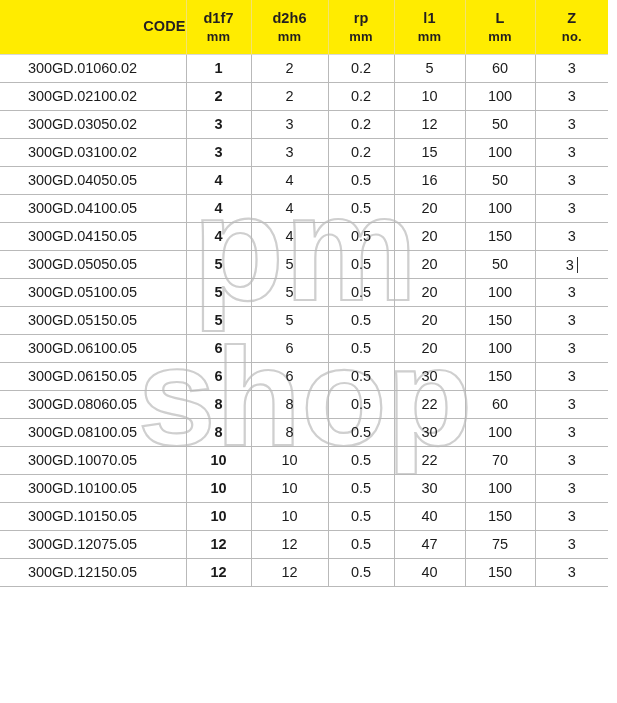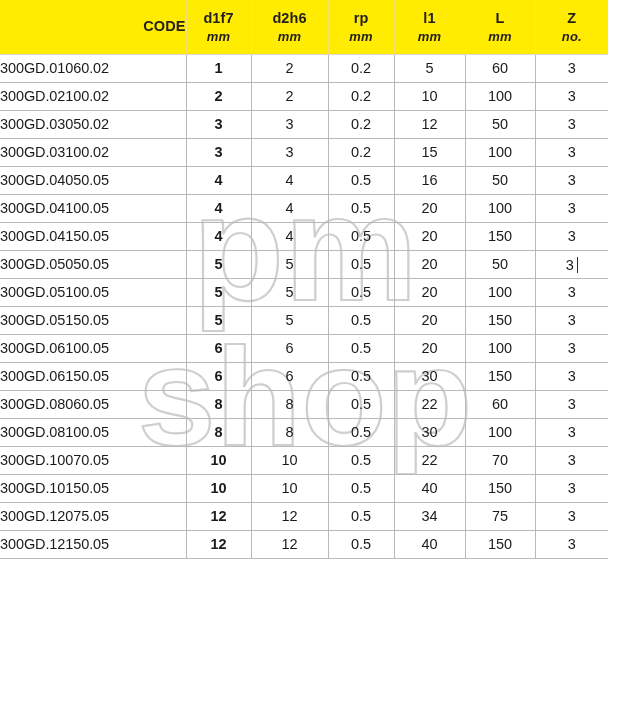--- a/index.html
+++ b/index.html
@@ -81,42 +81,41 @@
     display: block;
     font-size: 14.5px;
     font-weight: 700;
     letter-spacing: 0.1px;
   }
   thead th .h-unit {
     display: block;
     font-size: 13px;
     font-weight: 700;
     letter-spacing: 0.1px;
-    font-style: italic;
   }
 
   tbody td {
     height: 27px;
     font-size: 14.5px;
     color: #1b1b1b;
     text-align: center;
     vertical-align: middle;
     padding: 0;
     border-bottom: 1px solid #b9b9b9;
     border-right: 1px solid #b9b9b9;
     background: transparent;
     line-height: 1;
     font-weight: 400;
   }
   tbody td:last-child { border-right: none; }
   tbody tr:first-child td { border-top: 1px solid #d8d8d8; }
 
   tbody td.code {
     text-align: left;
-    padding-left: 0;
+    padding-left: 28px;
     letter-spacing: -0.1px;
     font-size: 14.5px;
   }
   tbody td.bold { font-weight: 700; }
 
   .caret-cell { position: relative; }
   .caret {
     display: inline-block;
     position: relative;
     width: 0;
@@ -307,34 +306,43 @@
         <tr>
           <td class="code">300GD.10070.05</td>
           <td class="bold">10</td>
           <td>10</td>
           <td>0.5</td>
           <td>22</td>
           <td>70</td>
           <td>3</td>
         </tr>
         <tr>
+          <td class="code">300GD.10100.05</td>
+          <td class="bold">10</td>
+          <td>10</td>
+          <td>0.5</td>
+          <td>30</td>
+          <td>100</td>
+          <td>3</td>
+        </tr>
+        <tr>
           <td class="code">300GD.10150.05</td>
           <td class="bold">10</td>
           <td>10</td>
           <td>0.5</td>
           <td>40</td>
           <td>150</td>
           <td>3</td>
         </tr>
         <tr>
           <td class="code">300GD.12075.05</td>
           <td class="bold">12</td>
           <td>12</td>
           <td>0.5</td>
-          <td>34</td>
+          <td>47</td>
           <td>75</td>
           <td>3</td>
         </tr>
         <tr>
           <td class="code">300GD.12150.05</td>
           <td class="bold">12</td>
           <td>12</td>
           <td>0.5</td>
           <td>40</td>
           <td>150</td>

